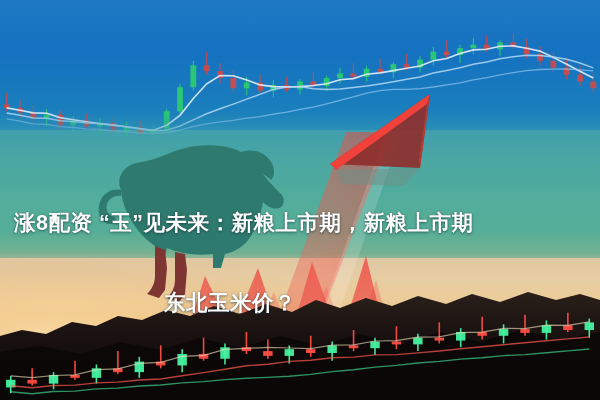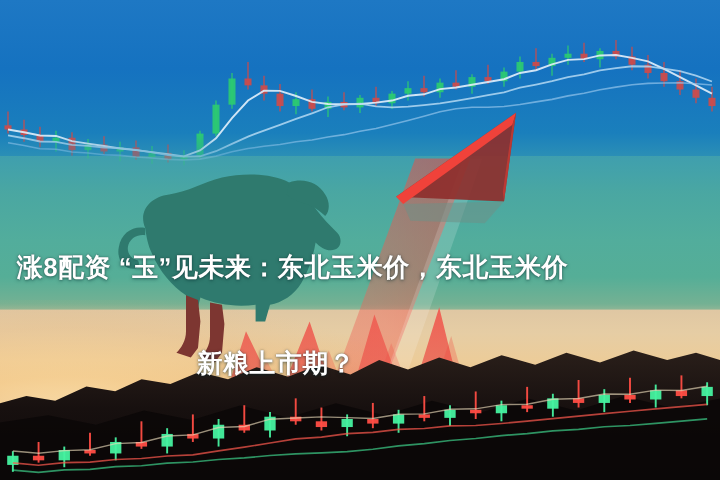--- a/index.html
+++ b/index.html
@@ -310,17 +310,17 @@
         <rect x="563.1428571428571" y="50.2576530612245" width="9.428571428571429" height="4.783163265306129" fill="#ff4d44" opacity="0.95"></rect>
         <line x1="589.2857142857142" y1="43.56122448979593" x2="589.2857142857142" y2="62.69387755102042" stroke="#46f2a0" stroke-width="1.6" opacity="0.95"></line>
         <rect x="584.5714285714286" y="47.38775510204083" width="9.428571428571429" height="7.653061224489804" fill="#46f2a0" opacity="0.95"></rect>
       </g>
     <path id="maCream" fill="none" stroke="#e8d9b8" stroke-width="1.2" opacity=".65" d="M10.7,100.8L32.1,102.7L53.6,100.5L75.0,99.8L96.4,94.7L117.9,93.8L139.3,88.3L160.7,87.4L182.1,81.3L203.6,80.4L225.0,74.3L246.4,73.4L267.9,72.4L289.3,73.0L310.7,73.7L332.1,70.2L353.6,69.9L375.0,66.0L396.4,65.7L417.9,62.2L439.3,61.9L460.7,57.7L482.1,57.1L503.6,53.3L525.0,53.6L546.4,50.1L567.9,50.4L589.3,46.9"></path>
     <path id="maRedL" fill="none" stroke="#ff5a4e" stroke-width="1.4" opacity=".7" d="M10.7,110.8L32.1,112.7L53.6,110.5L75.0,110.1L96.4,107.9L117.9,107.1L139.3,105.0L160.7,104.0L182.1,100.7L203.6,97.6L225.0,94.2L246.4,90.8L267.9,89.3L289.3,86.4L310.7,85.3L332.1,82.8L353.6,82.1L375.0,79.9L396.4,79.6L417.9,77.9L439.3,76.0L460.7,73.8L482.1,71.7L503.6,69.7L525.0,67.7L546.4,65.7L567.9,63.9L589.3,62.0"></path>
     <path id="maGreenL" fill="none" stroke="#46f2a0" stroke-width="1.4" opacity=".6" d="M10.7,116.8L32.1,118.7L53.6,116.5L75.0,116.1L96.4,113.9L117.9,113.1L139.3,111.0L160.7,110.0L182.1,107.9L203.6,106.6L225.0,104.6L246.4,103.2L267.9,102.4L289.3,101.3L310.7,99.4L332.1,96.6L353.6,94.7L375.0,92.1L396.4,90.4L417.9,88.0L439.3,86.4L460.7,84.1L482.1,82.8L503.6,80.6L525.0,79.6L546.4,77.8L567.9,75.9L589.3,74.0"></path>
   </svg>
 
   <div id="title">
-    <span class="l1">涨8配资 “玉”见未来：东北玉米价，东北玉米价</span>
-    <span class="l2">新粮上市期？</span>
+    <span class="l1">涨8配资 “玉”见未来：新粮上市期，新粮上市期</span>
+    <span class="l2">东北玉米价？</span>
   </div>
 
 </div>
 
 </body></html>

